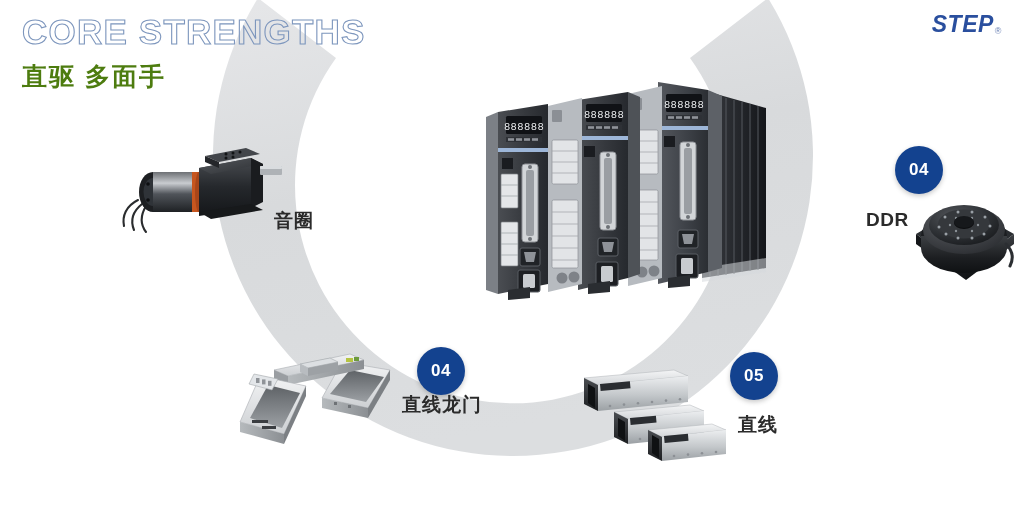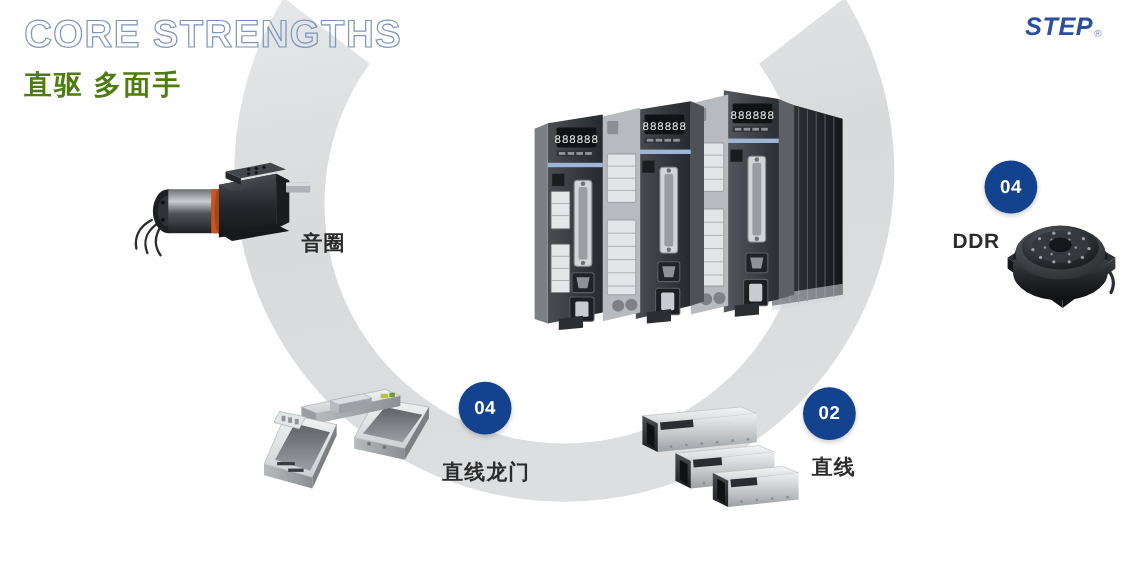--- a/index.html
+++ b/index.html
@@ -101,21 +101,21 @@
   .item-label {
     position: absolute;
     font-size: 19px;
     font-weight: bold;
     color: #2b2b2b;
     white-space: nowrap;
     z-index: 30;
     letter-spacing: 1px;
   }
   .lbl1 { left: 274px; top: 208px; }
-  .lbl2 { left: 402px; top: 416px; }
+  .lbl2 { left: 402px; top: 392px; }
   .lbl3 { left: 738px; top: 412px; text-align: center; }
   .lbl4 { left: 866px; top: 209px; font-family: "Liberation Sans", sans-serif; letter-spacing: 0.5px; }
 
   
   .art { position: absolute; z-index: 20; }
   .art-voicecoil { left: 120px; top: 124px; }
   .art-drives    { left: 470px; top: 72px; }
   .art-gantry    { left: 238px; top: 336px; }
   .art-linear    { left: 562px; top: 368px; }
   .art-ddr       { left: 908px; top: 182px; }
@@ -566,21 +566,21 @@
       <ellipse cx="56" cy="40" rx="10" ry="6" fill="#16181b"></ellipse>
 
       <path d="M98 62 C 104 68, 106 76, 102 84" stroke="#2b2e32" stroke-width="3" fill="none" stroke-linecap="round"></path>
     </svg>
   </div>
 
   <div class="badge b2">
     <span>04</span>
   </div>
   <div class="badge b3">
-    <span>02</span>
+    <span>05</span>
   </div>
   <div class="badge b4">
     <span>04</span>
   </div>
 
   <div class="item-label lbl1">音圈</div>
   <div class="item-label lbl2">直线龙门</div>
   <div class="item-label lbl3">直线</div>
   <div class="item-label lbl4">DDR</div>
 

